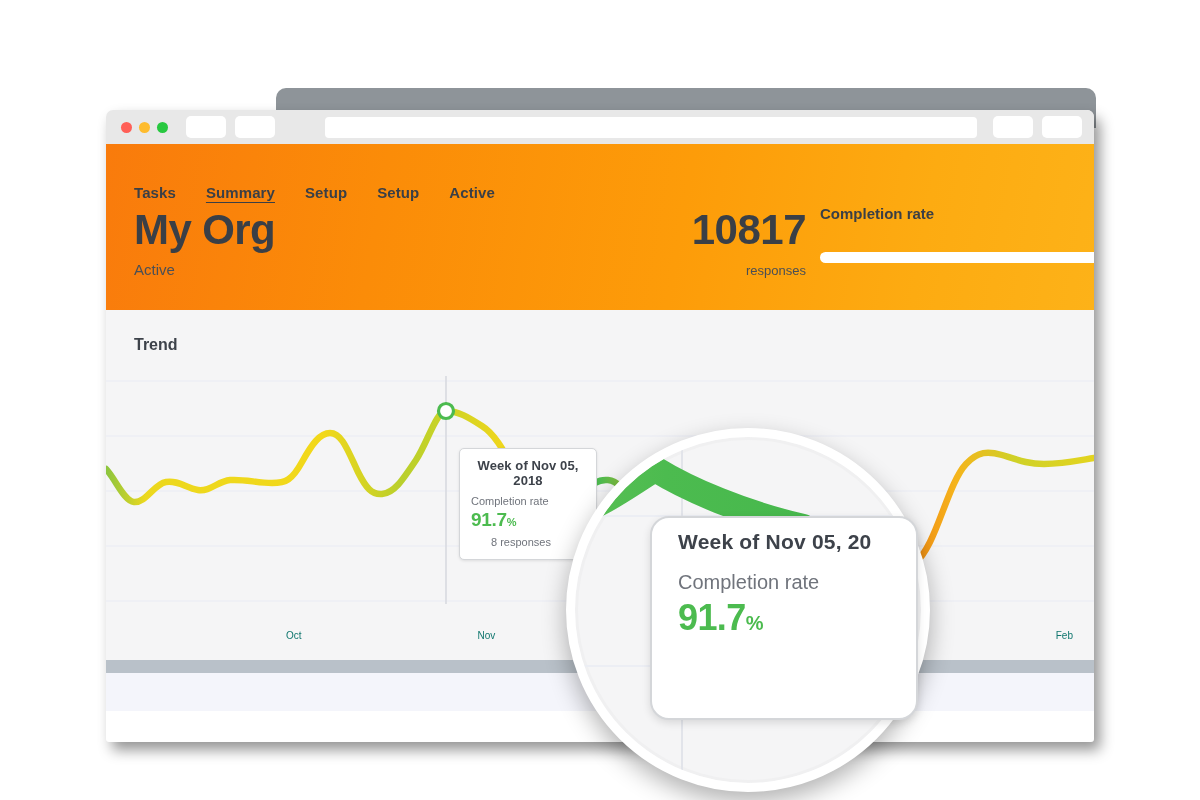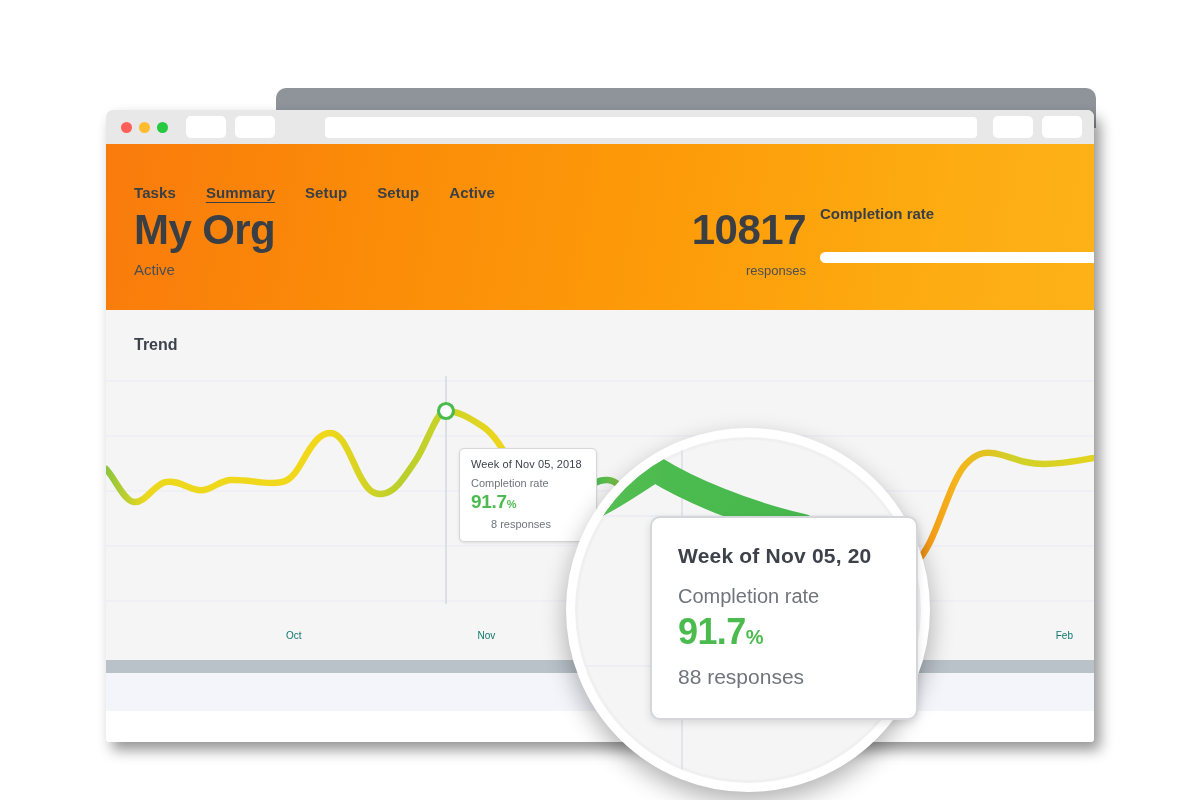--- a/index.html
+++ b/index.html
@@ -126,21 +126,21 @@
     position: absolute;
     left: 459px; top: 448px;
     width: 138px;
     background: #ffffff;
     border: 1px solid #d4d6d9;
     border-radius: 5px;
     padding: 9px 11px 11px 11px;
     box-shadow: 0 1px 3px rgba(0,0,0,0.10);
     z-index: 6;
   }
-  .tt-title { font-size: 11px; font-weight: normal; color: #3d424a; letter-spacing:.1px; }
+  .tt-title { font-size: 13px; font-weight: bold; color: #3d424a; letter-spacing:.1px;text-align:center; }
   .tt-sub { font-size: 11px; color: #70747c; margin-top: 7px; }
   .tt-value { margin-top: 2px; color: #4cbb4f; font-weight: bold; font-size: 19px; letter-spacing:-.3px; }
   .tt-value .pct { font-size: 11px; font-weight: bold; }
   .tt-resp { font-size: 11px; color: #70747c; margin-top: 5px; padding-left: 20px; }
 
   
   .scrollstrip { height: 13px; background: #b9c1c9; }
   .footer { height: 38px; background: #f4f5fb; }
 
   
@@ -166,22 +166,22 @@
   .mag-grid { position: absolute; inset: 0; }
   .mag-grid .h { position: absolute; left: 0; right: 0; height: 2px; background: #eceef4; }
   .mag-grid .v { position: absolute; top: 0; bottom: 0; width: 2px; background: #e2e4ea; }
 
   .mag-tooltip {
     position: absolute;
     left: 650px; top: 516px;
     width: 268px; height: 204px;
     background: #ffffff;
     border: 2px solid #d4d6d9;
-    border-radius: 10px;
-    padding: 26px 26px;
+    border-radius: 19px;
+    padding: 12px 26px;
     box-shadow: 0 3px 9px rgba(0,0,0,0.12);
     z-index: 25;
     overflow: hidden;
   }
   .mtt-title { font-size: 21px; font-weight: bold; color: #3d424a; white-space: nowrap; letter-spacing:.2px;}
   .mtt-sub { font-size: 20px; color: #70747c; margin-top: 17px; }
   .mtt-value { margin-top: 3px; color: #4cbb4f; font-weight: bold; font-size: 36px; letter-spacing:-.6px; }
   .mtt-value .pct { font-size: 20px; font-weight: bold; }
   .mtt-resp { font-size: 21px; color: #70747c; margin-top: 12px; }
 </style>
@@ -360,16 +360,15 @@
         </svg>
 
       </div>
     </div>
   </div>
 
   <div class="mag-tooltip">
     <div class="mtt-title">Week of Nov 05, 20</div>
     <div class="mtt-sub">Completion rate</div>
     <div class="mtt-value"><span>91.7</span><span class="pct">%</span></div>
-    <div class="mtt-resp">88 responses</div>
   </div>
 
 </div>
 
 </body></html>

